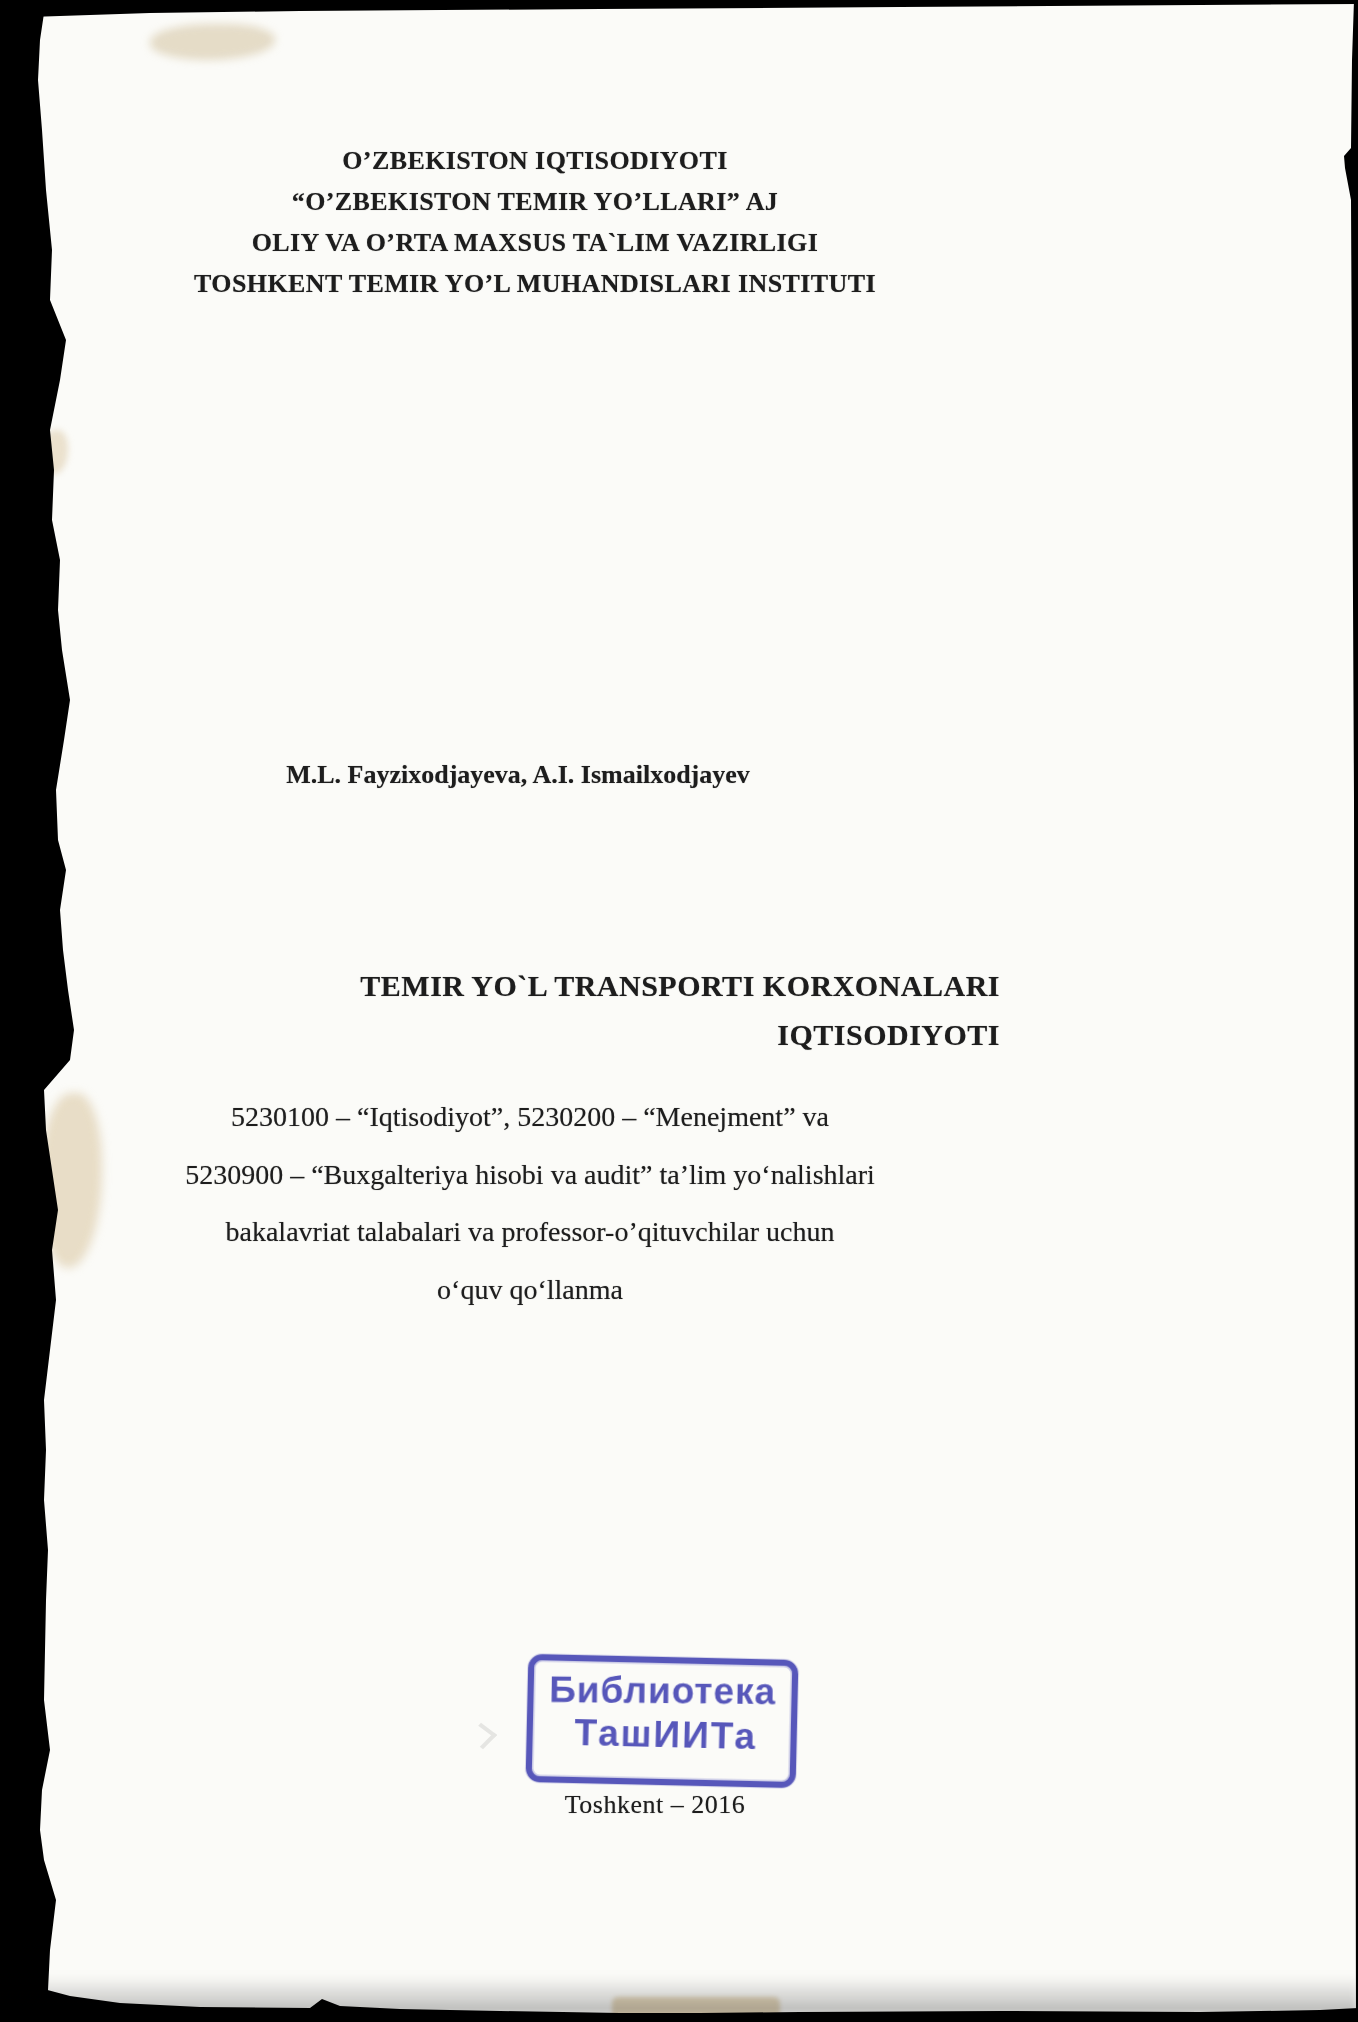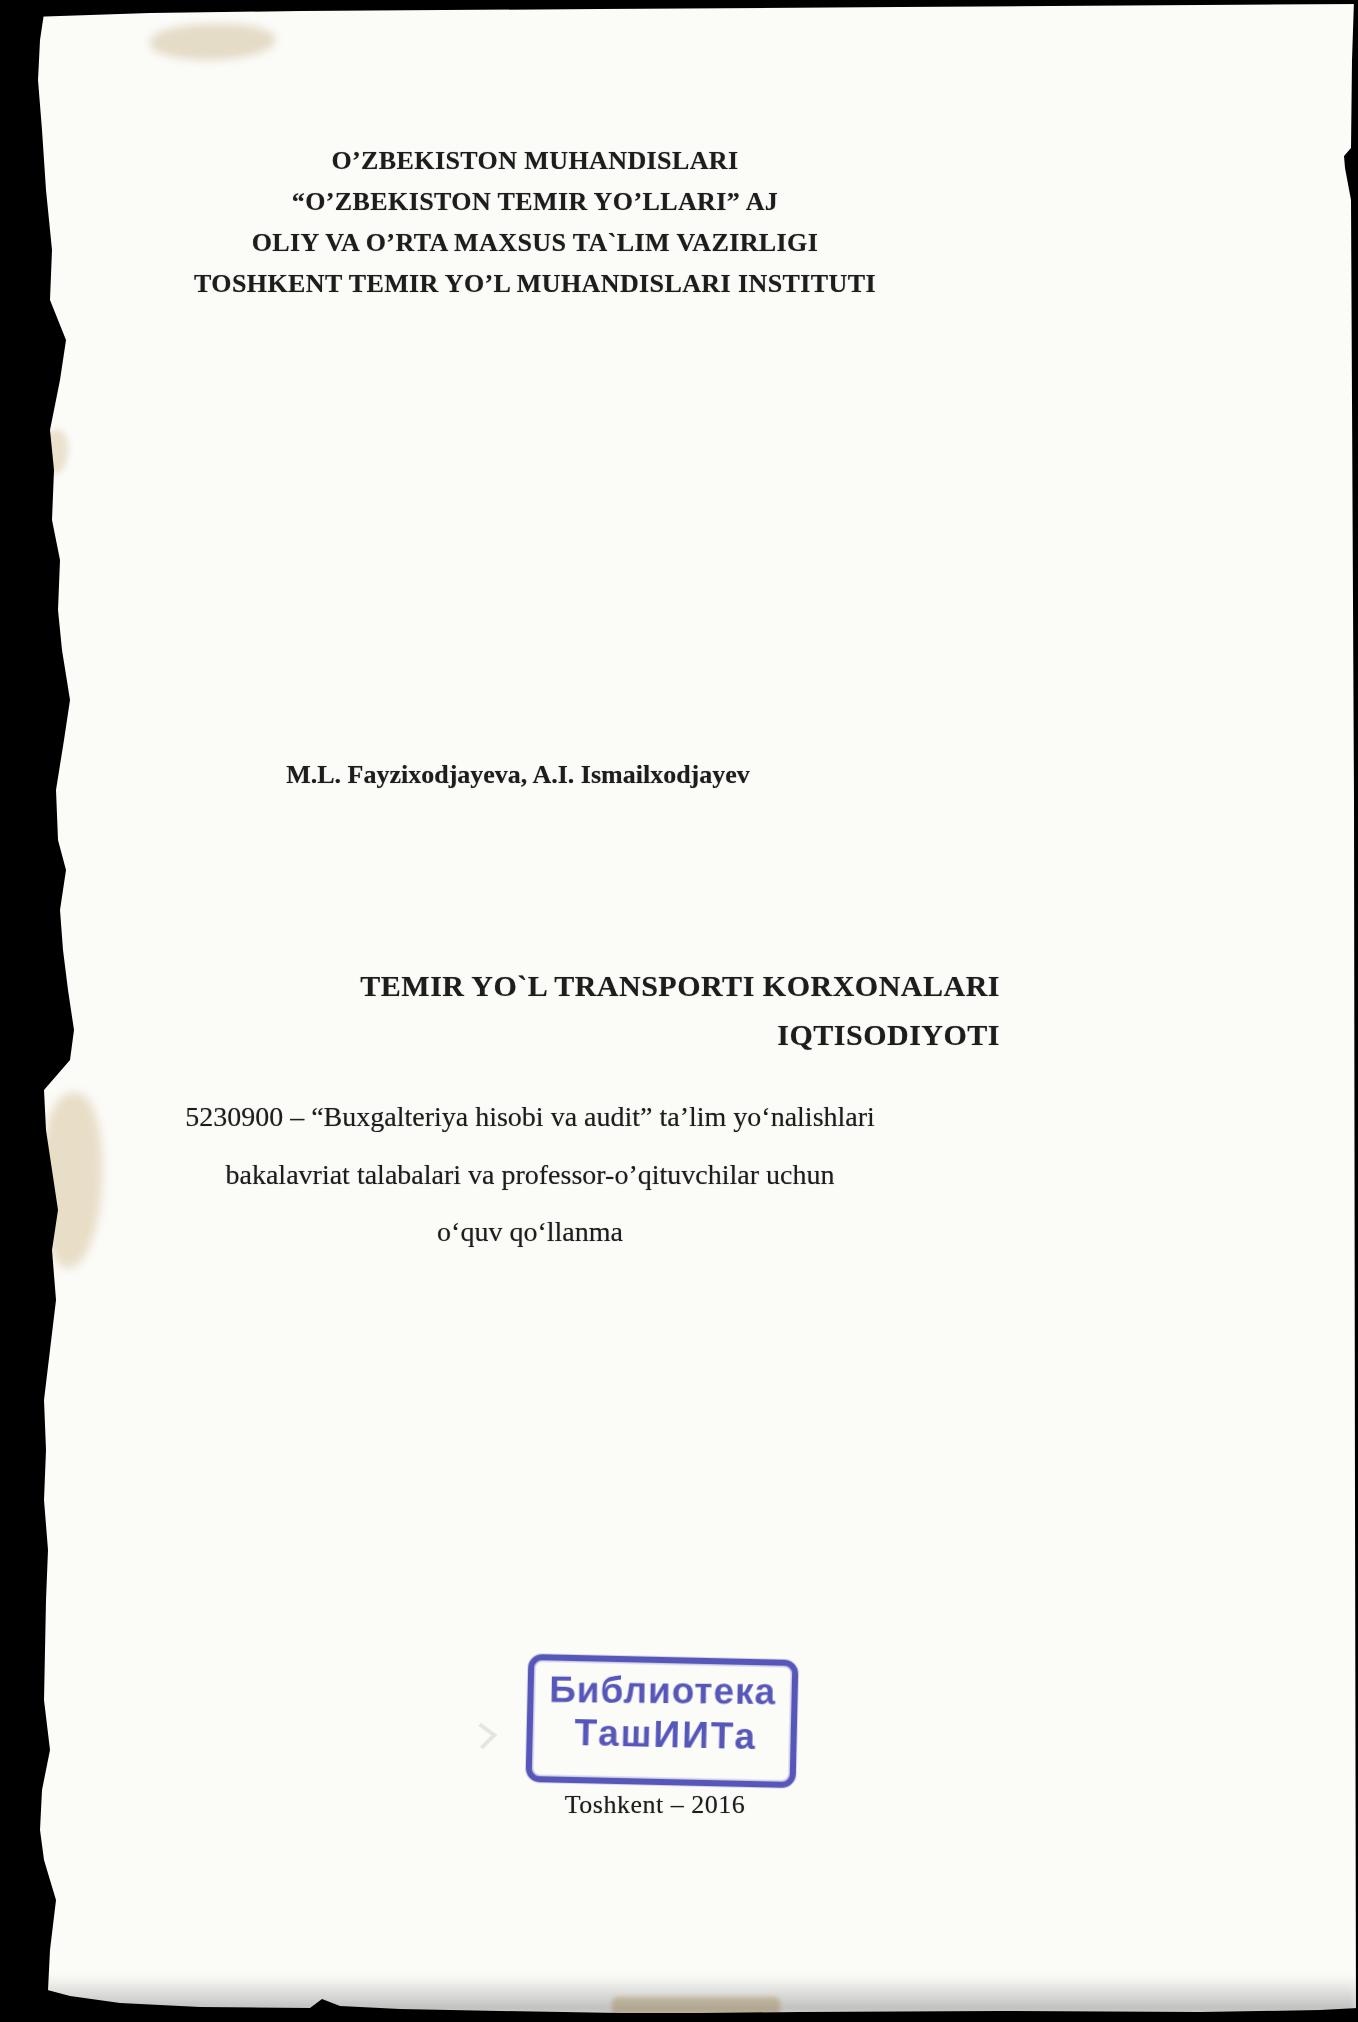--- a/index.html
+++ b/index.html
@@ -162,34 +162,35 @@
   </svg>
 
   <div class="stain stain-top"></div>
   <div class="stain stain-left-small"></div>
   <div class="stain stain-left-big"></div>
   <div class="stain stain-bottom"></div>
   <div class="bottom-shadow-band"></div>
   <div class="faint-chevron"></div>
 
   <div id="header-block" class="txt">
-    <div>O’ZBEKISTON MUHANDISLARI</div>
+    <div>O’ZBEKISTON IQTISODIYOTI</div>
     <div>“O’ZBEKISTON TEMIR YO’LLARI” AJ</div>
     <div>OLIY VA O’RTA MAXSUS TA`LIM VAZIRLIGI</div>
     <div>TOSHKENT TEMIR YO’L MUHANDISLARI INSTITUTI</div>
   </div>
 
   <div id="authors-line" class="txt">M.L. Fayzixodjayeva, A.I. Ismailxodjayev</div>
 
   <div id="title-block" class="txt">
     <div>TEMIR YO`L TRANSPORTI KORXONALARI</div>
     <div>IQTISODIYOTI</div>
   </div>
 
   <div id="subtitle-block" class="txt">
+    <div>5230100 – “Iqtisodiyot”, 5230200 – “Menejment” va</div>
     <div>5230900 – “Buxgalteriya hisobi va audit” ta’lim yo‘nalishlari</div>
     <div>bakalavriat talabalari va professor-o’qituvchilar uchun</div>
     <div>o‘quv qo‘llanma</div>
   </div>
 
   <div id="library-stamp">
     <span id="stamp-line1">Библиотека</span>
     <span id="stamp-line2">ТашИИТа</span>
   </div>
 

